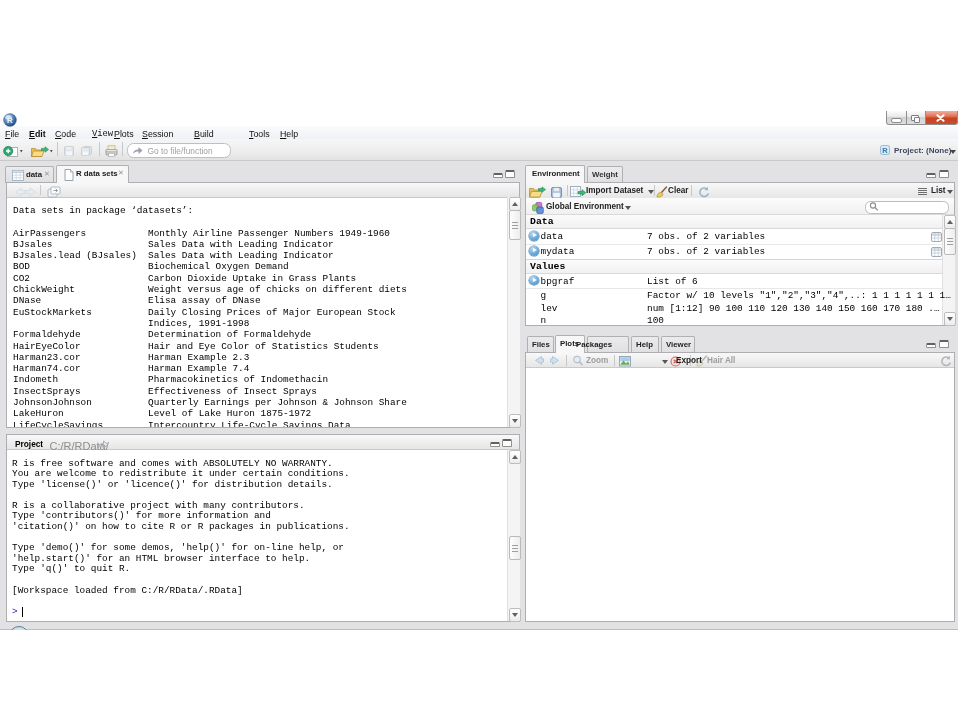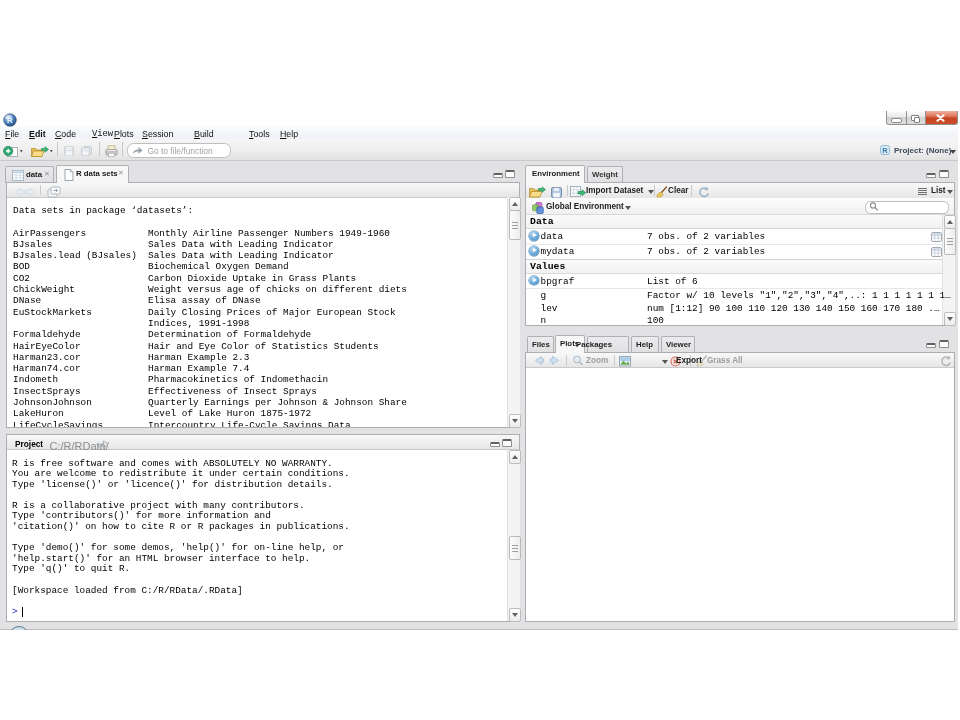--- a/index.html
+++ b/index.html
@@ -282,21 +282,21 @@
 <div class="tablabel" style="left:576px;top:339.5px;color:#222;">Packages</div>
 <div class="tablabel" style="left:636px;top:339.5px;color:#222;">Help</div>
 <div class="tablabel" style="left:666px;top:339.5px;color:#222;">Viewer</div>
 <div class="pbtns" style="left:925px;top:340px;" id="files-pb"></div>
 <div class="pane" style="left:525px;top:352px;width:430px;height:270px;box-sizing:border-box;"></div>
 <div class="ptool" style="left:526px;top:353px;width:428px;height:14px;"></div>
 <div id="plots-icons" class="abs" style="left:526px;top:353px;width:428px;height:14px;"></div>
 <div class="toollabel dim" style="left:586px;top:356px;">Zoom</div>
 <div class="toollabel" style="left:632px;top:356px;padding-left:44px;">Export</div>
 <div class="caret" style="left:661.5px;top:360px;"></div>
-<div class="toollabel dim" style="left:707px;top:356px;">Grass All</div>
+<div class="toollabel dim" style="left:707px;top:356px;">Hair All</div>
 
 <svg class="abs" style="left:3px;top:113px;" width="14" height="14" viewBox="0 0 14 14">
   <defs>
       <radialGradient id="sph" cx="35%" cy="30%" r="75%">
     <stop offset="0%" stop-color="#cfe2f4"></stop>
         <stop offset="45%" stop-color="#5f93cc"></stop>
     <stop offset="100%" stop-color="#1c4a80"></stop>
       </radialGradient>
     </defs>
   <circle cx="7" cy="7" r="6.3" fill="url(#sph)" stroke="#2a4a6e" stroke-width="0.6"></circle>

